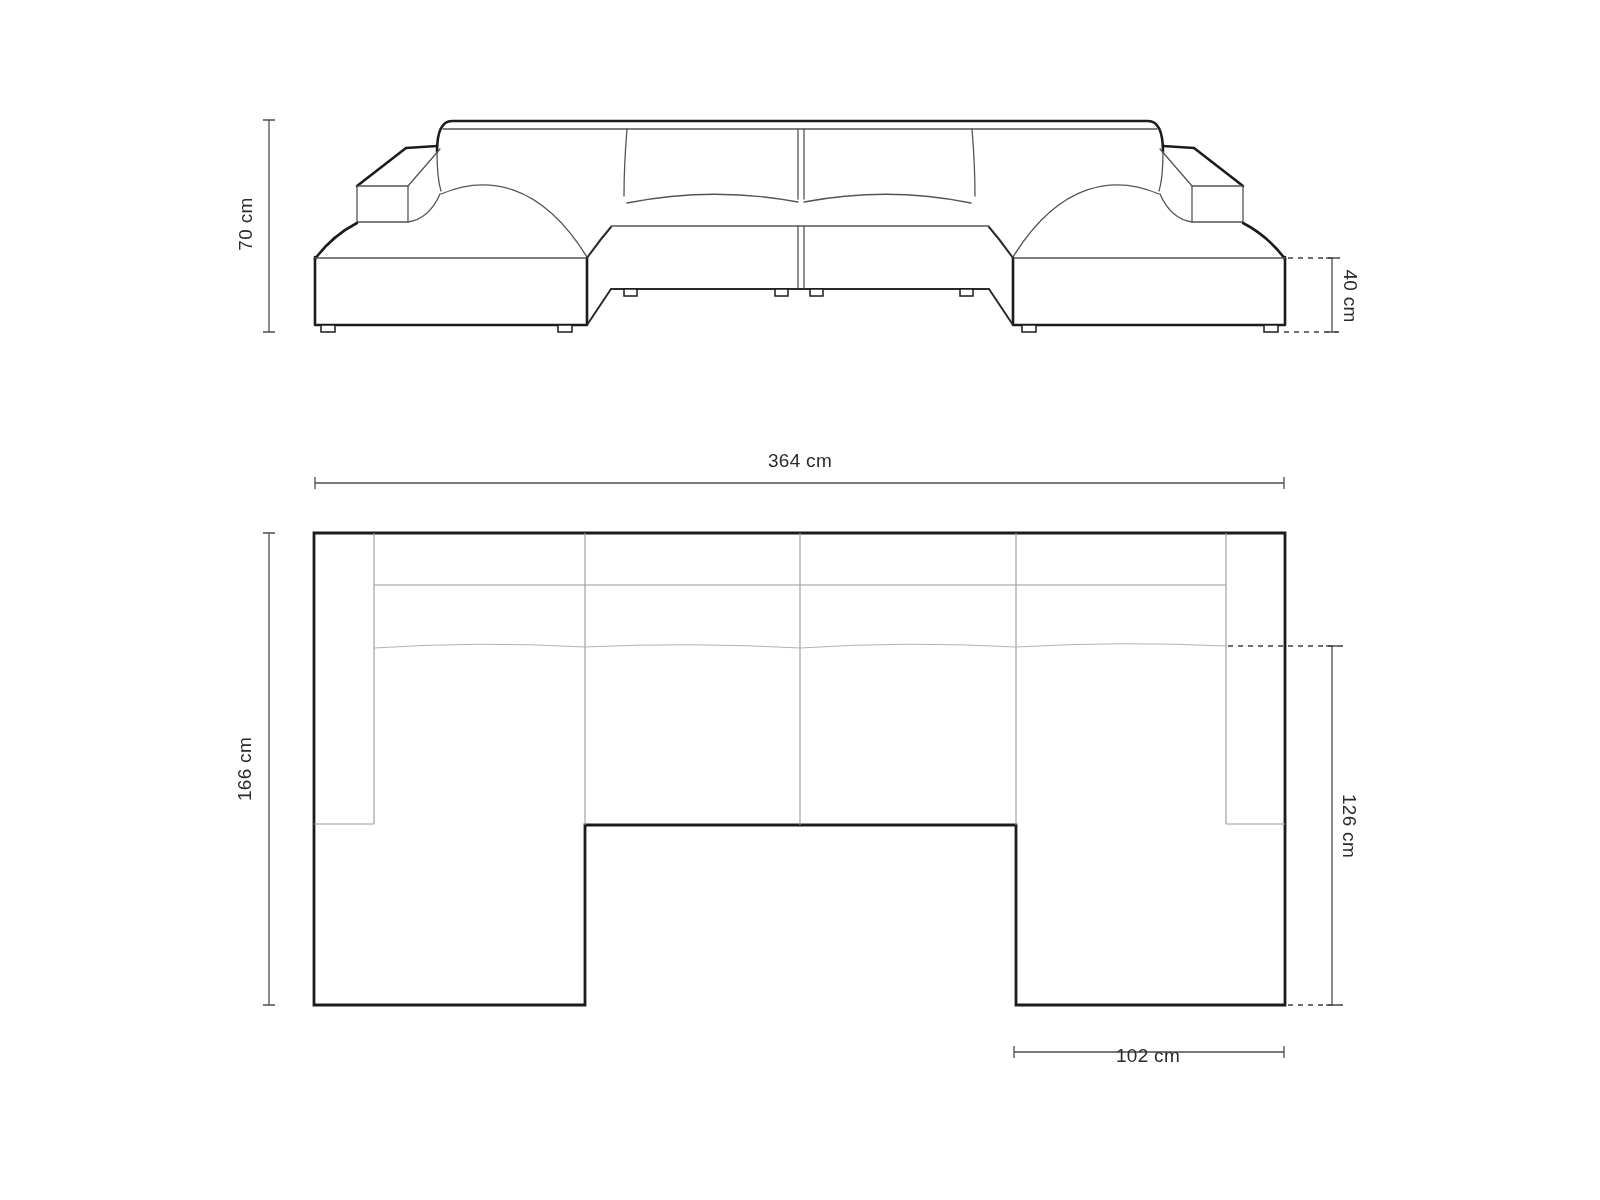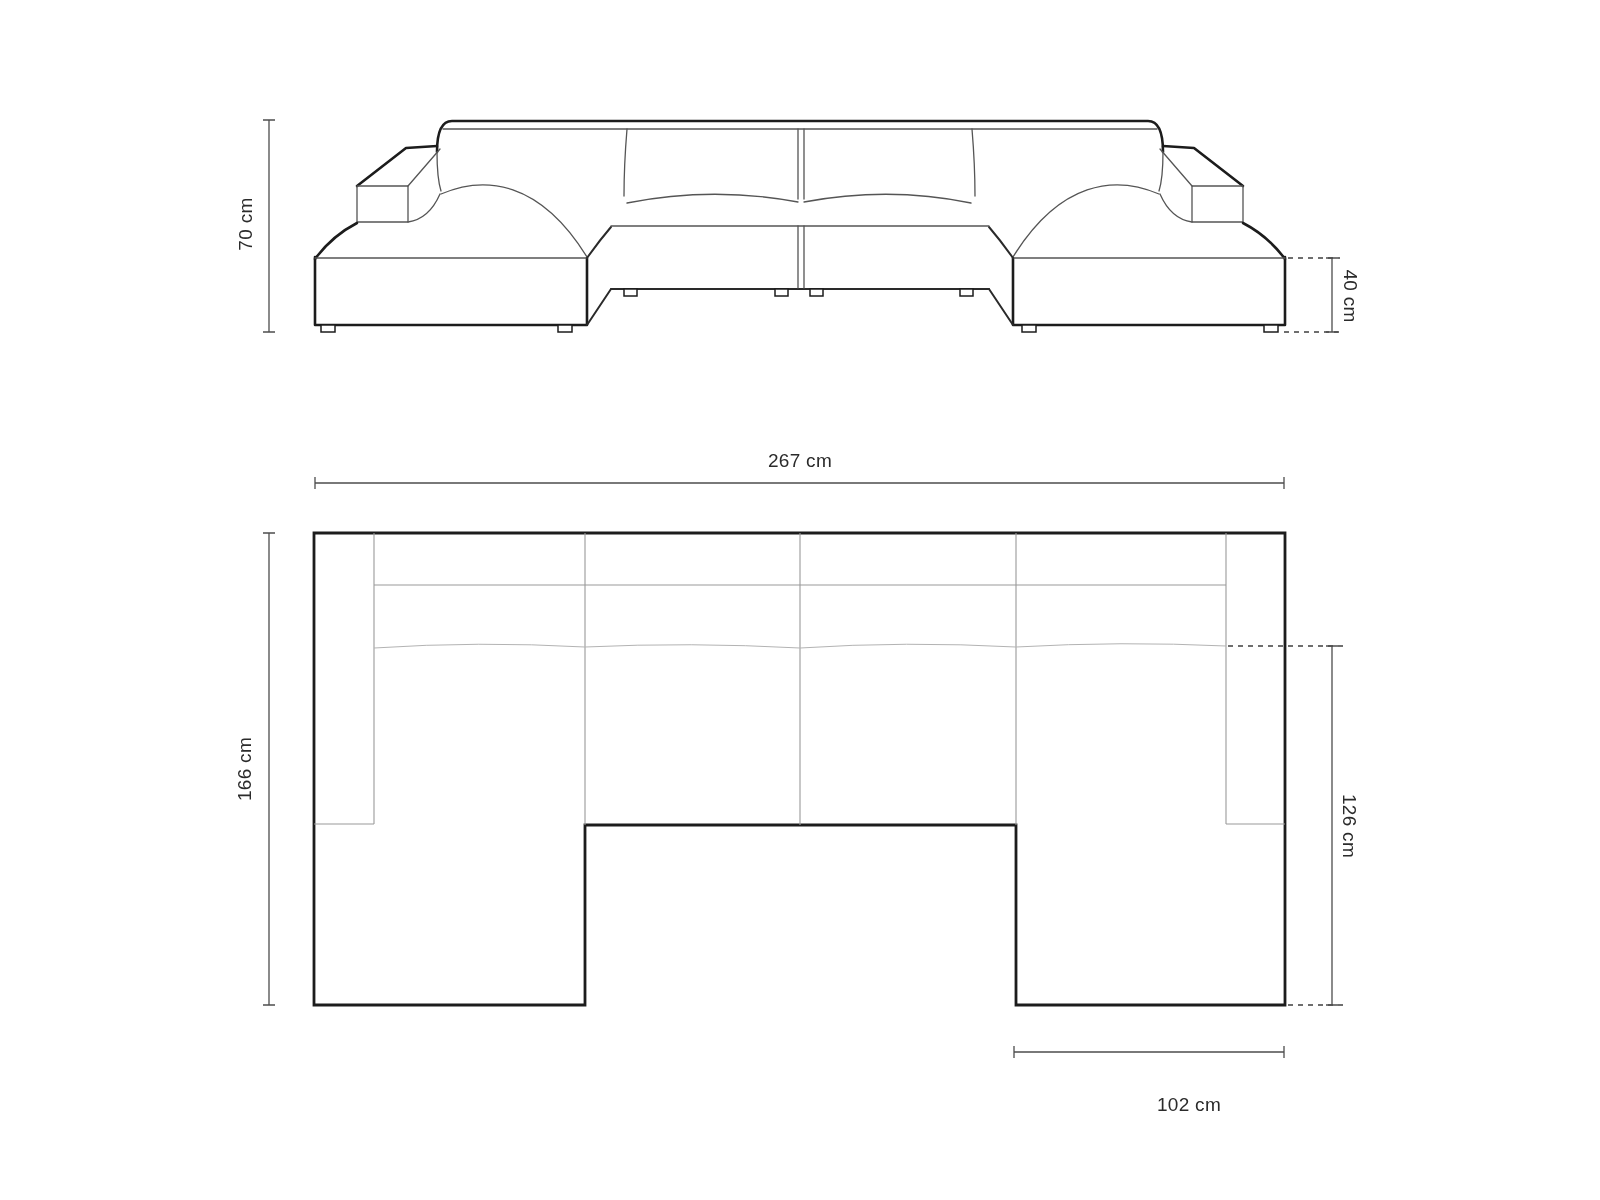--- a/index.html
+++ b/index.html
@@ -135,21 +135,21 @@
       <g>
         <path class="d" d="M1014,1052 H1284 M1014,1046 V1058 M1284,1046 V1058"></path>
       </g>
     </g>
   </svg>
 
   <div class="dim-label rot-ccw" style="left:246px; top:224px;">70 cm</div>
 
   <div class="dim-label rot-cw" style="left:1350px; top:296px;">40 cm</div>
 
-  <div class="dim-label" style="left:800px; top:461px;">267 cm</div>
+  <div class="dim-label" style="left:800px; top:461px;">364 cm</div>
 
   <div class="dim-label rot-ccw" style="left:245px; top:769px;">166 cm</div>
 
   <div class="dim-label rot-cw" style="left:1349px; top:826px;">126 cm</div>
 
-  <div class="dim-label" style="left:1148px; top:1105px;margin-left:41px;">102 cm</div>
+  <div class="dim-label" style="left:1148px; top:1056px;">102 cm</div>
 
 </div>
 
 </body></html>

